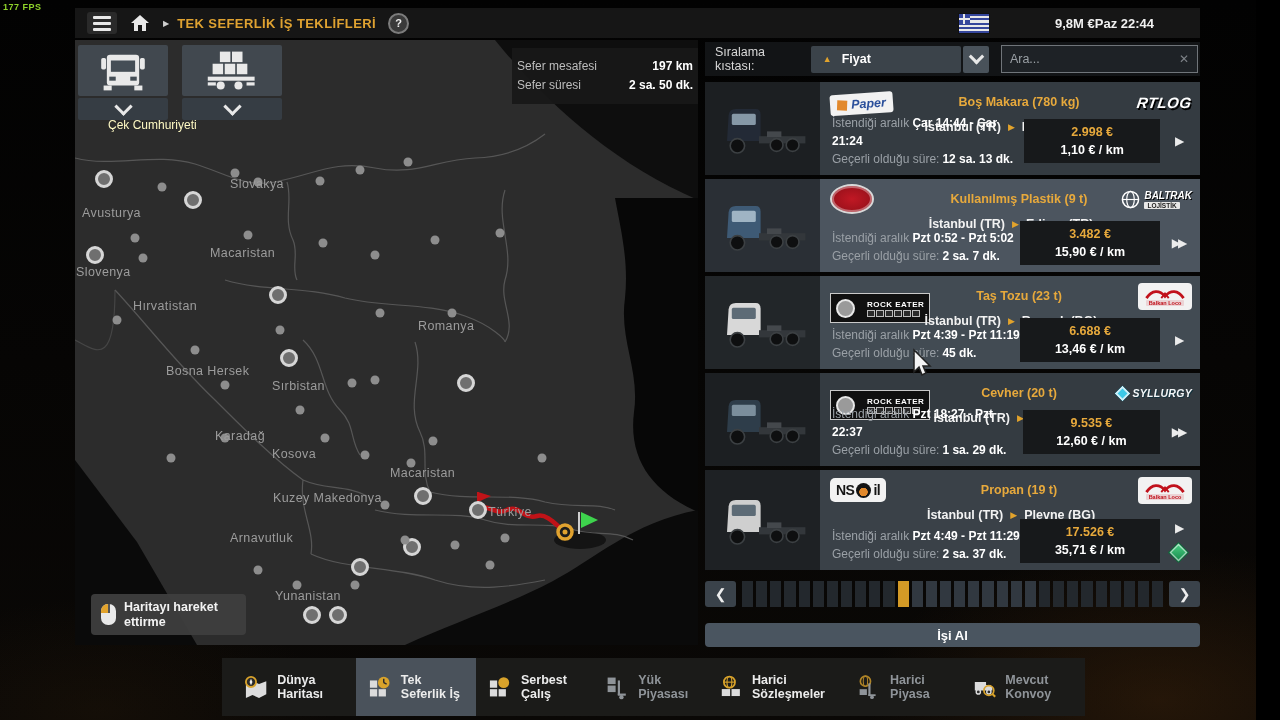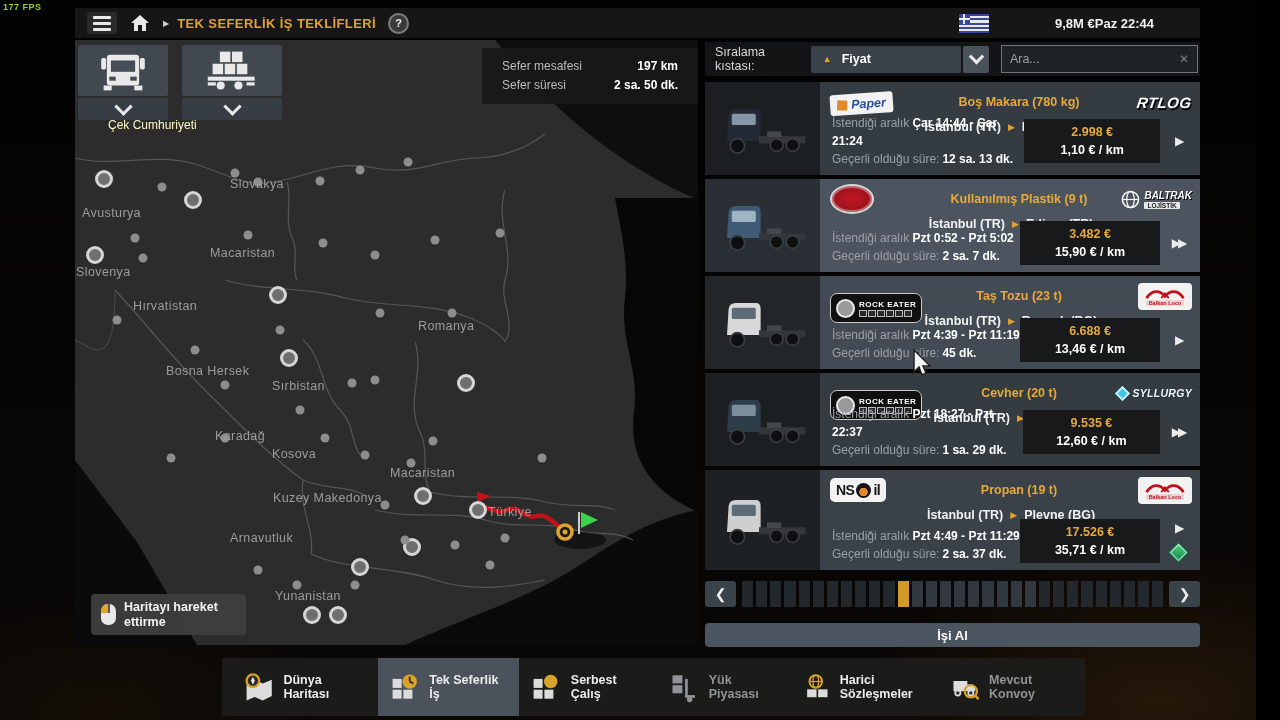--- a/index.html
+++ b/index.html
@@ -34,21 +34,21 @@
   
   .map{position:absolute;left:75px;top:40px;width:623px;height:605px;background:#2c2c2c;overflow:hidden;cursor:grab;}
   .map svg.base{position:absolute;left:0;top:0;}
   .dot{position:absolute;width:9px;height:9px;border-radius:50%;background:#8d8d8d;transform:translate(-50%,-50%);}
   .dot.ring{width:12px;height:12px;background:#6f6f6f;border:3px solid #d6d6d6;}
   .clabel{position:absolute;color:#9c9c9c;font-size:12.5px;letter-spacing:.4px;white-space:nowrap;transform:translateY(-50%);}
   .region-label{position:absolute;left:33px;top:78px;color:#fef9c3;font-size:12px;z-index:2;}
   .vtile{position:absolute;width:90px;height:51px;background:rgba(68,76,84,.88);border-radius:2px;display:flex;align-items:center;justify-content:center;z-index:3;cursor:pointer;}
   .vdrop{position:absolute;width:90px;height:22px;background:rgba(56,64,72,.88);border-radius:2px;display:flex;align-items:center;justify-content:center;z-index:3;cursor:pointer;}
   .chev{width:10px;height:10px;border-right:3px solid #e8e8e8;border-bottom:3px solid #e8e8e8;transform:rotate(45deg) translate(-2px,-2px);}
-  .tripbox{position:absolute;right:0;top:8px;width:176px;background:rgba(24,24,24,.93);padding:9px 20px;z-index:3;}
+  .tripbox{position:absolute;right:0;top:8px;width:176px;background:rgba(24,24,24,.93);padding:9px 5px;z-index:3;}
   .triprow{display:flex;justify-content:space-between;font-size:12px;line-height:1.6;}
   .triprow .tl{color:#bdbdbd;}
   .triprow .tv{color:#fff;font-weight:bold;}
   .maptip{position:absolute;left:16px;bottom:10px;background:rgba(62,62,62,.95);border-radius:4px;padding:6px 10px;display:flex;gap:8px;align-items:center;z-index:3;}
   .mouse-ic{width:15px;height:21px;background:#e9e9e9;border-radius:7px;position:relative;flex:none;}
   .mouse-ic:before{content:"";position:absolute;left:0;top:0;width:7px;height:9px;background:#e2a32c;border-radius:7px 0 0 0;}
   .mouse-ic:after{content:"";position:absolute;left:7px;top:0;width:1.5px;height:9px;background:#555;}
   .maptip .tt{color:#f3f3f3;font-size:12.5px;font-weight:bold;line-height:1.15;width:112px;}
 
   
@@ -101,21 +101,21 @@
   .nitem.active{background:#4a525b;}
 
   
   .cursor{position:absolute;left:908px;top:348px;z-index:50;pointer-events:none;}
 
   .brand-paper{transform:rotate(-4deg);}
   .chip-paper{background:#f2f2f2;border-radius:3px;height:21px;padding:0 7px;display:flex;align-items:center;gap:4px;}
   .chip-paper .sq{width:10px;height:10px;background:#e2892c;transform:rotate(6deg);}
   .chip-paper .tx{font-style:italic;font-weight:900;font-size:12.5px;color:#2a4f9b;}
   .chip-oval{width:40px;height:26px;border-radius:50%;background:radial-gradient(#c11824,#8c0f18);border:2px solid #d9d9d9;box-shadow:inset 0 0 0 2px rgba(255,255,255,.35);}
-  .chip-rock{background:#101010;border:1px solid #c9c9c9;border-radius:7px;height:24px;padding:2px 5px;display:flex;align-items:center;gap:4px;margin-top:24px;}
+  .chip-rock{background:#101010;border:1px solid #c9c9c9;border-radius:0;height:24px;padding:2px 5px;display:flex;align-items:center;gap:12px;margin-top:24px;}
   .chip-rock .circ{width:15px;height:15px;border-radius:50%;background:#9a9a9a;border:2px solid #e8e8e8;flex:none;}
   .chip-rock .col{display:flex;flex-direction:column;gap:1px;}
   .chip-rock .tx{font-size:8px;font-weight:900;color:#fff;letter-spacing:.5px;white-space:nowrap;}
   .chip-rock .bxs{display:flex;gap:1px;}
   .chip-rock .bxs i{width:6px;height:5px;background:#2a2a2a;border:1px solid #bbb;}
   .chip-nsoil{background:#f2f2f2;border-radius:5px;height:24px;padding:0 6px;display:flex;align-items:center;gap:1px;}
   .chip-nsoil .tx{font-weight:900;font-size:14px;color:#141414;letter-spacing:-.5px;}
   .chip-nsoil .drop{width:15px;height:15px;border-radius:50%;background:radial-gradient(circle at 50% 60%, #e2892c 0 4px, #141414 4.5px);margin:0 1px;}
   .lg-rtlog{font-style:italic;font-weight:900;font-size:15px;color:#fff;transform:skewX(-8deg);text-shadow:1.5px 1.5px 0 #000;letter-spacing:.5px;}
   .lg-baltrak{display:flex;align-items:center;gap:4px;}
@@ -683,20 +683,31 @@
         <rect x="4" y="20" width="12" height="10" fill="#dcdcdc"></rect>
           <rect x="18" y="20" width="12" height="10" fill="#dcdcdc"></rect>
         <circle cx="15" cy="10" r="8" fill="none" stroke="#d9a32b" stroke-width="2.5"></circle>
         <ellipse cx="15" cy="10" rx="3.5" ry="8" fill="none" stroke="#d9a32b" stroke-width="1.6"></ellipse>
         <line x1="7" y1="10" x2="23" y2="10" stroke="#d9a32b" stroke-width="1.6"></line>
       </svg>
       <span class="lbl">Harici Sözleşmeler</span>
     </div>
     <div class="nitem dim">
       <svg width="34" height="32" viewBox="0 0 36 34">
+        <circle cx="13" cy="9" r="7" fill="none" stroke="#b08427" stroke-width="2.3"></circle>
+        <ellipse cx="13" cy="9" rx="3" ry="7" fill="none" stroke="#b08427" stroke-width="1.4"></ellipse>
+        <rect x="5" y="20" width="10" height="8" fill="#8f9499"></rect>
+          <rect x="17" y="12" width="3" height="17" fill="#8f9499"></rect>
+          <rect x="17" y="27" width="10" height="2.5" fill="#8f9499"></rect>
+        <circle cx="22" cy="31" r="2.6" fill="#8f9499"></circle>
+      </svg>
+      <span class="lbl">Harici Piyasa</span>
+    </div>
+    <div class="nitem dim">
+      <svg width="34" height="32" viewBox="0 0 36 34">
         <path d="M4,10 h16 v12 h-16 z M20,14 h6 l3,4 v4 h-9 z" fill="#dcdcdc"></path>
         <circle cx="9" cy="24" r="3" fill="#2b2b2b" stroke="#dcdcdc" stroke-width="2"></circle>
         <circle cx="24" cy="24" r="3" fill="#2b2b2b" stroke="#dcdcdc" stroke-width="2"></circle>
         <circle cx="24" cy="22" r="7" fill="none" stroke="#d9a32b" stroke-width="2.5"></circle>
         <line x1="29" y1="27" x2="33" y2="31" stroke="#d9a32b" stroke-width="3"></line>
       </svg>
       <span class="lbl">Mevcut Konvoy</span>
     </div>
   </div>
 

